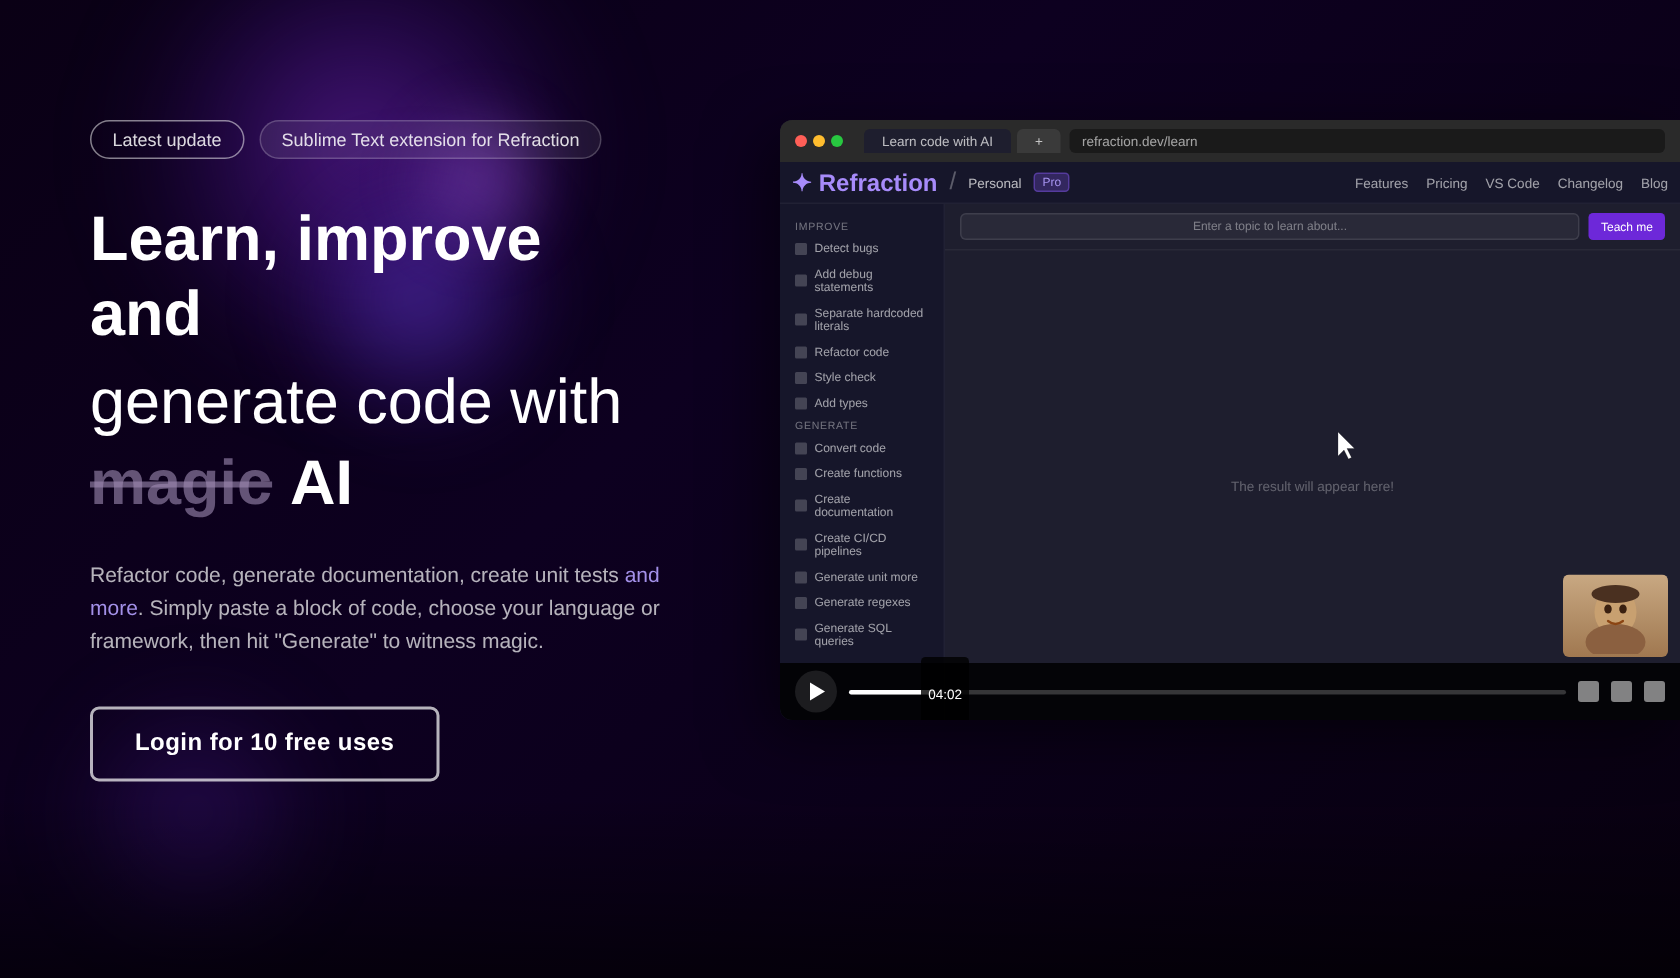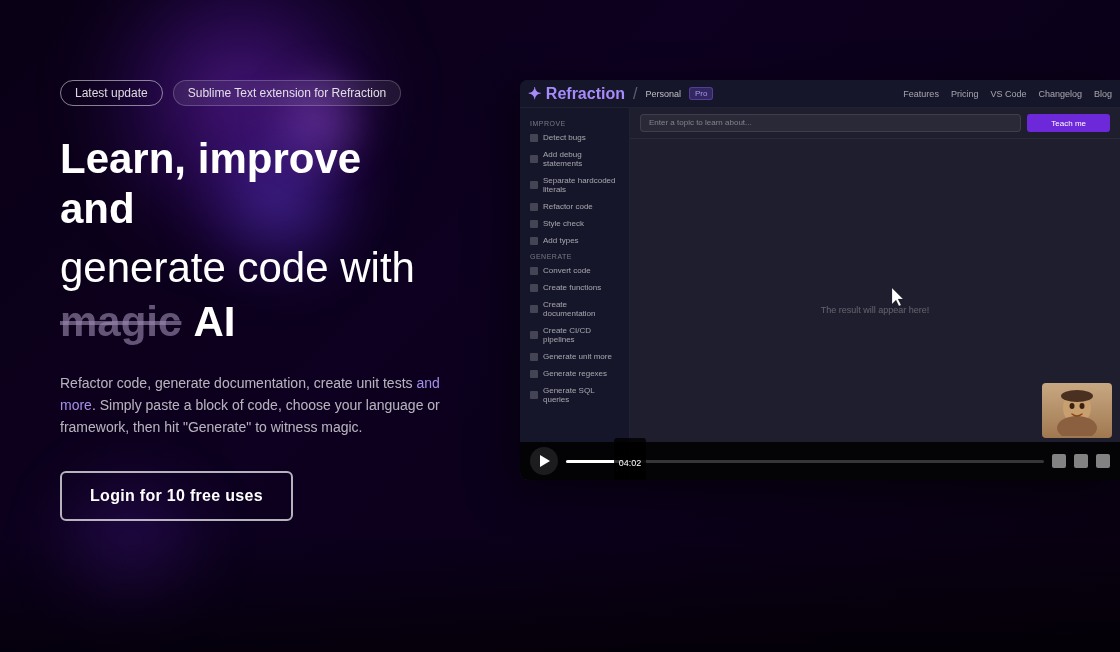--- a/index.html
+++ b/index.html
@@ -309,37 +309,38 @@
       flex-direction: column;
       background: #1e1e2e;
     }
 
     .app-toolbar {
       display: flex;
       align-items: center;
       gap: 6px;
       padding: 6px 10px;
       border-bottom: 1px solid rgba(255,255,255,0.05);
+      text-align: center;
     }
 
     .app-input {
       flex: 1;
       background: rgba(255,255,255,0.05);
       border: 1px solid rgba(255,255,255,0.1);
       border-radius: 4px;
       padding: 3px 8px;
       font-size: 8px;
       color: rgba(255,255,255,0.4);
       height: 18px;
     }
 
     .teach-btn {
       background: #6d28d9;
       border-radius: 3px;
-      padding: 3px 24px;
+      padding: 3px 8px;
       font-size: 8px;
       color: white;
       height: 18px;
       display: flex;
       align-items: center;
     }
 
     .app-content {
       flex: 1;
       display: flex;
@@ -518,20 +519,36 @@
     </div>
 
     <button class="cta-button">Login for 10 free uses</button>
   </div>
 
   <div class="right-content">
     <div class="video-container">
 
       <div class="full-app-wrapper">
 
+        <div class="browser-chrome">
+          <div class="browser-dots">
+            <div class="dot dot-red"></div>
+            <div class="dot dot-yellow"></div>
+            <div class="dot dot-green"></div>
+          </div>
+          <div class="browser-tabs">
+            <div class="browser-tab active">
+              <span>Learn code with AI</span>
+            </div>
+            <div class="browser-tab">+</div>
+          </div>
+          <div class="browser-url-bar">
+            <span>refraction.dev/learn</span>
+          </div>
+        </div>
 
         <div class="app-nav-full">
           <span class="app-logo">✦ Refraction</span>
           <span class="nav-sep">/</span>
           <span style="font-size:9px;color:rgba(255,255,255,0.7);">Personal</span>
           <span class="nav-badge">Pro</span>
           <div class="nav-links">
             <span>Features</span>
             <span>Pricing</span>
             <span>VS Code</span>

